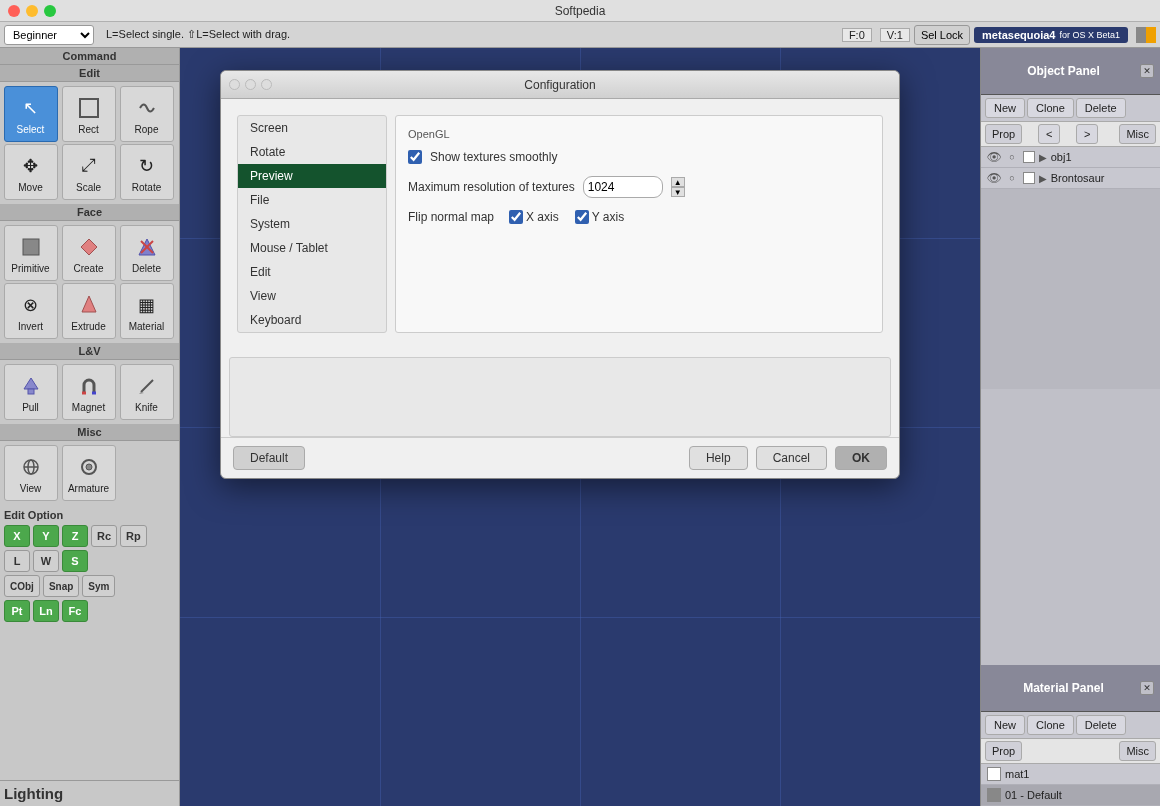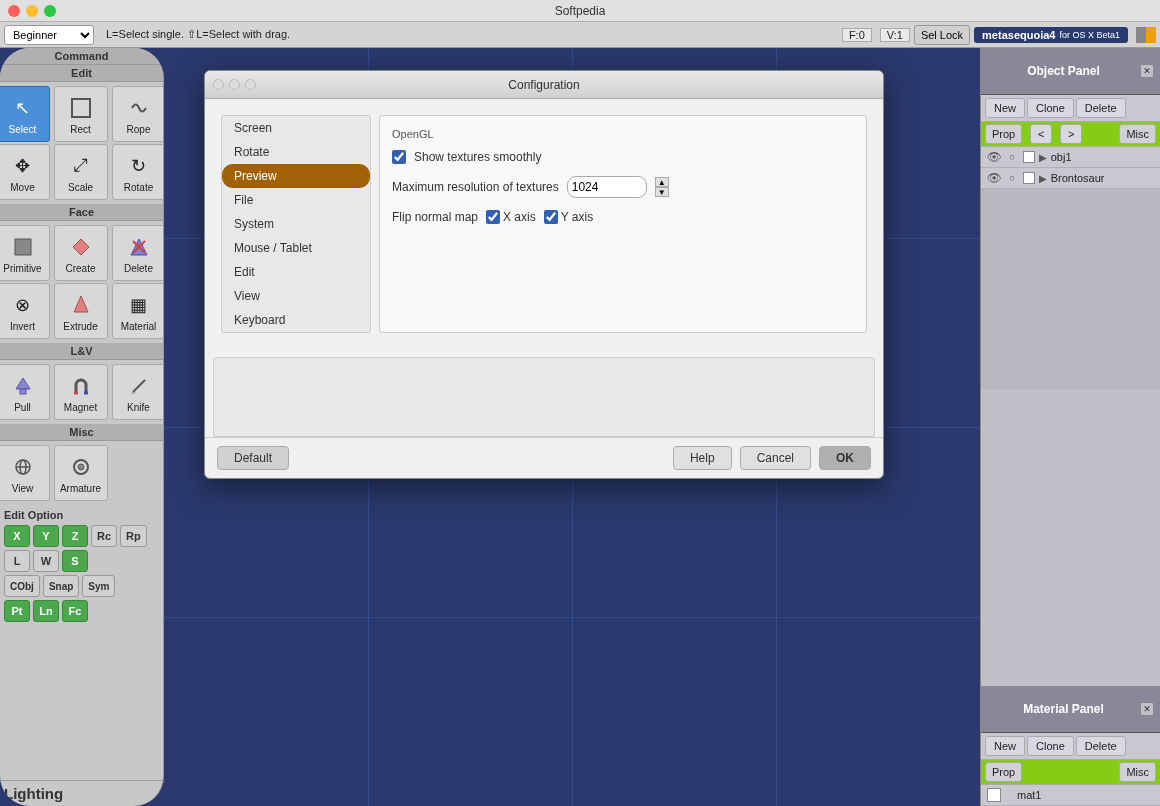--- a/index.html
+++ b/index.html
@@ -92,27 +92,26 @@
     }
 
     
     .main-layout {
       display: flex;
       height: calc(806px - 22px - 26px);
     }
 
     
     .left-sidebar {
-      width: 164px;
+      width: 180px;
       background: #c8c8c8;
       border-right: 1px solid #999;
       display: flex;
       flex-direction: column;
       overflow: hidden;
-      border-radius: 30px;
     }
     .sidebar-section-label {
       background: #b0b0b0;
       font-size: 11px;
       font-weight: bold;
       color: #333;
       text-align: center;
       padding: 2px 0;
       border-bottom: 1px solid #999;
     }
@@ -259,23 +258,22 @@
       border-radius: 3px;
       overflow: hidden;
     }
     .dialog-nav-item {
       padding: 5px 12px;
       font-size: 12px;
       color: #333;
       cursor: pointer;
     }
     .dialog-nav-item.active {
-      background: #a16207;
+      background: #14532d;
       color: #fff;
-      border-radius: 11px;
     }
     .dialog-content {
       flex: 1;
       background: #f8f8f8;
       border: 1px solid #ccc;
       border-radius: 3px;
       padding: 12px;
     }
     .dialog-content-label {
       font-size: 11px;
@@ -318,22 +316,23 @@
     }
     .flip-normal-row {
       display: flex;
       align-items: center;
       gap: 8px;
       margin-bottom: 12px;
     }
     .flip-normal-label { font-size: 12px; color: #333; }
     .axis-check-group {
       display: flex;
-      gap: 8px;
-      align-items: center;
+      gap: 16px;
+      align-items: center;
+      margin-left: 7px;
     }
     .axis-check {
       display: flex;
       align-items: center;
       gap: 3px;
       font-size: 12px;
       color: #333;
     }
     .dialog-preview-area {
       height: 80px;
@@ -387,23 +386,23 @@
       font-size: 11px;
       background: #d8d8e0;
       border: 1px solid #aaa;
       border-radius: 3px;
       cursor: pointer;
       color: #222;
     }
     .panel-tb-btn.small { padding: 0 5px; min-width: 22px; }
     .panel-prop-row {
       display: flex;
-      gap: 8px;
+      gap: 16px;
       padding: 2px 4px;
-      background: #84cc16;
+      background: #e5e5e5;
       border-bottom: 1px solid #aaa;
     }
     .panel-prop-btn {
       height: 20px;
       padding: 0 6px;
       font-size: 11px;
       background: #d0d0d8;
       border: 1px solid #aaa;
       border-radius: 3px;
       cursor: pointer;
@@ -435,21 +434,21 @@
       align-items: center;
       justify-content: center;
     }
     .tri-icon { color: #555; font-size: 10px; }
     .obj-label { font-size: 11px; }
 
     .material-item-row {
       display: flex;
       align-items: center;
       padding: 3px 6px;
-      gap: 16px;
+      gap: 4px;
       background: #c8c8d0;
       border-bottom: 1px solid #b0b0b8;
       font-size: 11px;
       color: #222;
     }
     .mat-color-box {
       width: 14px; height: 14px;
       border: 1px solid #888;
     }
 
@@ -833,15 +832,19 @@
       <div class="panel-prop-row">
         <button class="panel-prop-btn">Prop</button>
         <button class="panel-prop-btn" style="margin-left:auto;">Misc</button>
       </div>
 
       <div class="material-item-row">
         <div class="mat-color-box" style="background:#ffffff;"></div>
         <span class="obj-label">mat1</span>
       </div>
 
+      <div class="material-item-row" style="background:#a8a8b0;">
+        <div class="mat-color-box" style="background:#888888;"></div>
+        <span class="obj-label">01 - Default</span>
+      </div>
     </div>
   </div>
 </div>
 
 </body></html>

